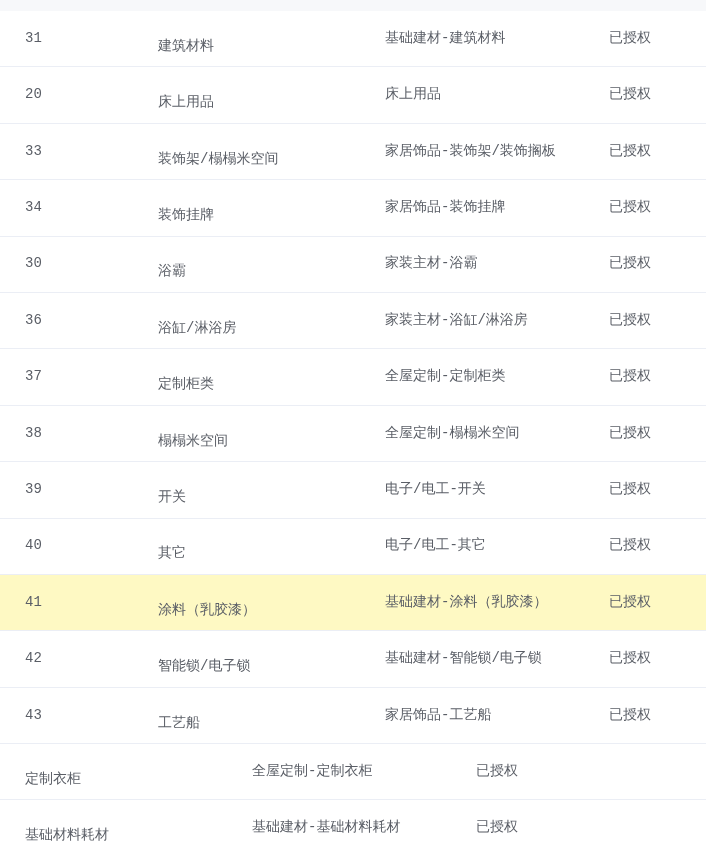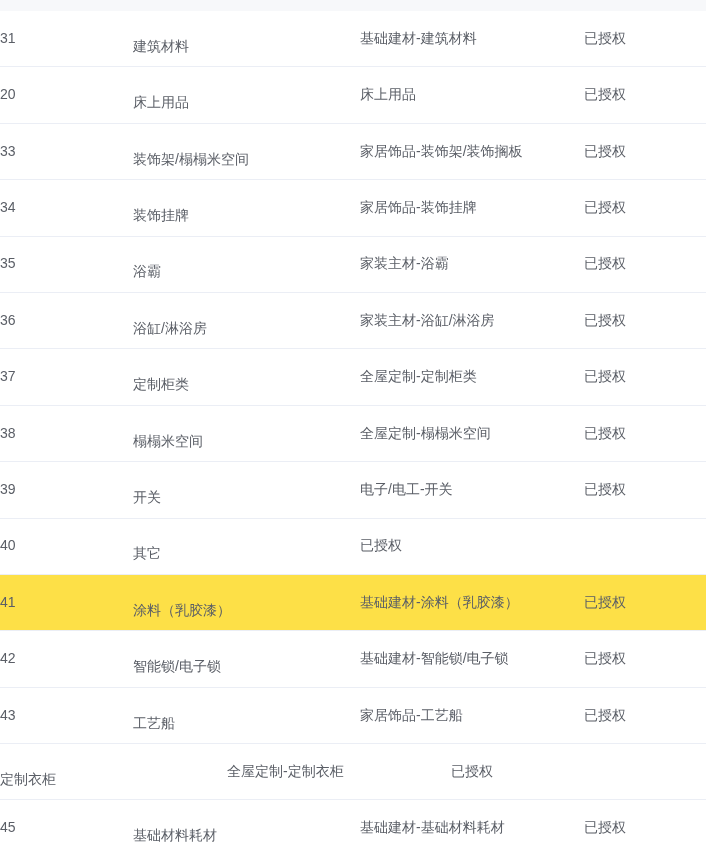--- a/index.html
+++ b/index.html
@@ -28,28 +28,30 @@
   .row {
     display: flex;
     align-items: center;
     width: 706px;
     height: 56.4px;
     box-sizing: border-box;
     border-bottom: 1px solid #ebeef5;
     background: #ffffff;
   }
   .row.highlighted {
-    background: #fde047;
+    background: #fef9c3;
     justify-content: center;
   }
   .cell {
     box-sizing: border-box;
+    padding-left: 25px;
     white-space: nowrap;
     overflow: hidden;
     line-height: 1.4;
+    font-family: Liberation Mono, monospace;
   }
   .c-index    { width: 133px; }
   .c-category { width: 227px; margin-top: 16px; }
   .c-path     { width: 224px; }
   .c-status   { flex: 1; }
 </style>
 </head>
 <body>
 
 <div class="page">
@@ -77,21 +79,21 @@
   </div>
 
   <div class="row">
     <div class="cell c-index">34</div>
     <div class="cell c-category">装饰挂牌</div>
     <div class="cell c-path">家居饰品-装饰挂牌</div>
     <div class="cell c-status">已授权</div>
   </div>
 
   <div class="row">
-    <div class="cell c-index">35</div>
+    <div class="cell c-index">30</div>
     <div class="cell c-category">浴霸</div>
     <div class="cell c-path">家装主材-浴霸</div>
     <div class="cell c-status">已授权</div>
   </div>
 
   <div class="row">
     <div class="cell c-index">36</div>
     <div class="cell c-category">浴缸/淋浴房</div>
     <div class="cell c-path">家装主材-浴缸/淋浴房</div>
     <div class="cell c-status">已授权</div>
@@ -114,20 +116,21 @@
   <div class="row">
     <div class="cell c-index">39</div>
     <div class="cell c-category">开关</div>
     <div class="cell c-path">电子/电工-开关</div>
     <div class="cell c-status">已授权</div>
   </div>
 
   <div class="row">
     <div class="cell c-index">40</div>
     <div class="cell c-category">其它</div>
+    <div class="cell c-path">电子/电工-其它</div>
     <div class="cell c-status">已授权</div>
   </div>
 
   <div class="row highlighted">
     <div class="cell c-index">41</div>
     <div class="cell c-category">涂料（乳胶漆）</div>
     <div class="cell c-path">基础建材-涂料（乳胶漆）</div>
     <div class="cell c-status">已授权</div>
   </div>
 
@@ -145,19 +148,18 @@
     <div class="cell c-status">已授权</div>
   </div>
 
   <div class="row">
     <div class="cell c-category">定制衣柜</div>
     <div class="cell c-path">全屋定制-定制衣柜</div>
     <div class="cell c-status">已授权</div>
   </div>
 
   <div class="row">
-    <div class="cell c-index">45</div>
     <div class="cell c-category">基础材料耗材</div>
     <div class="cell c-path">基础建材-基础材料耗材</div>
     <div class="cell c-status">已授权</div>
   </div>
 </div>
 </div>
 
 </body></html>

